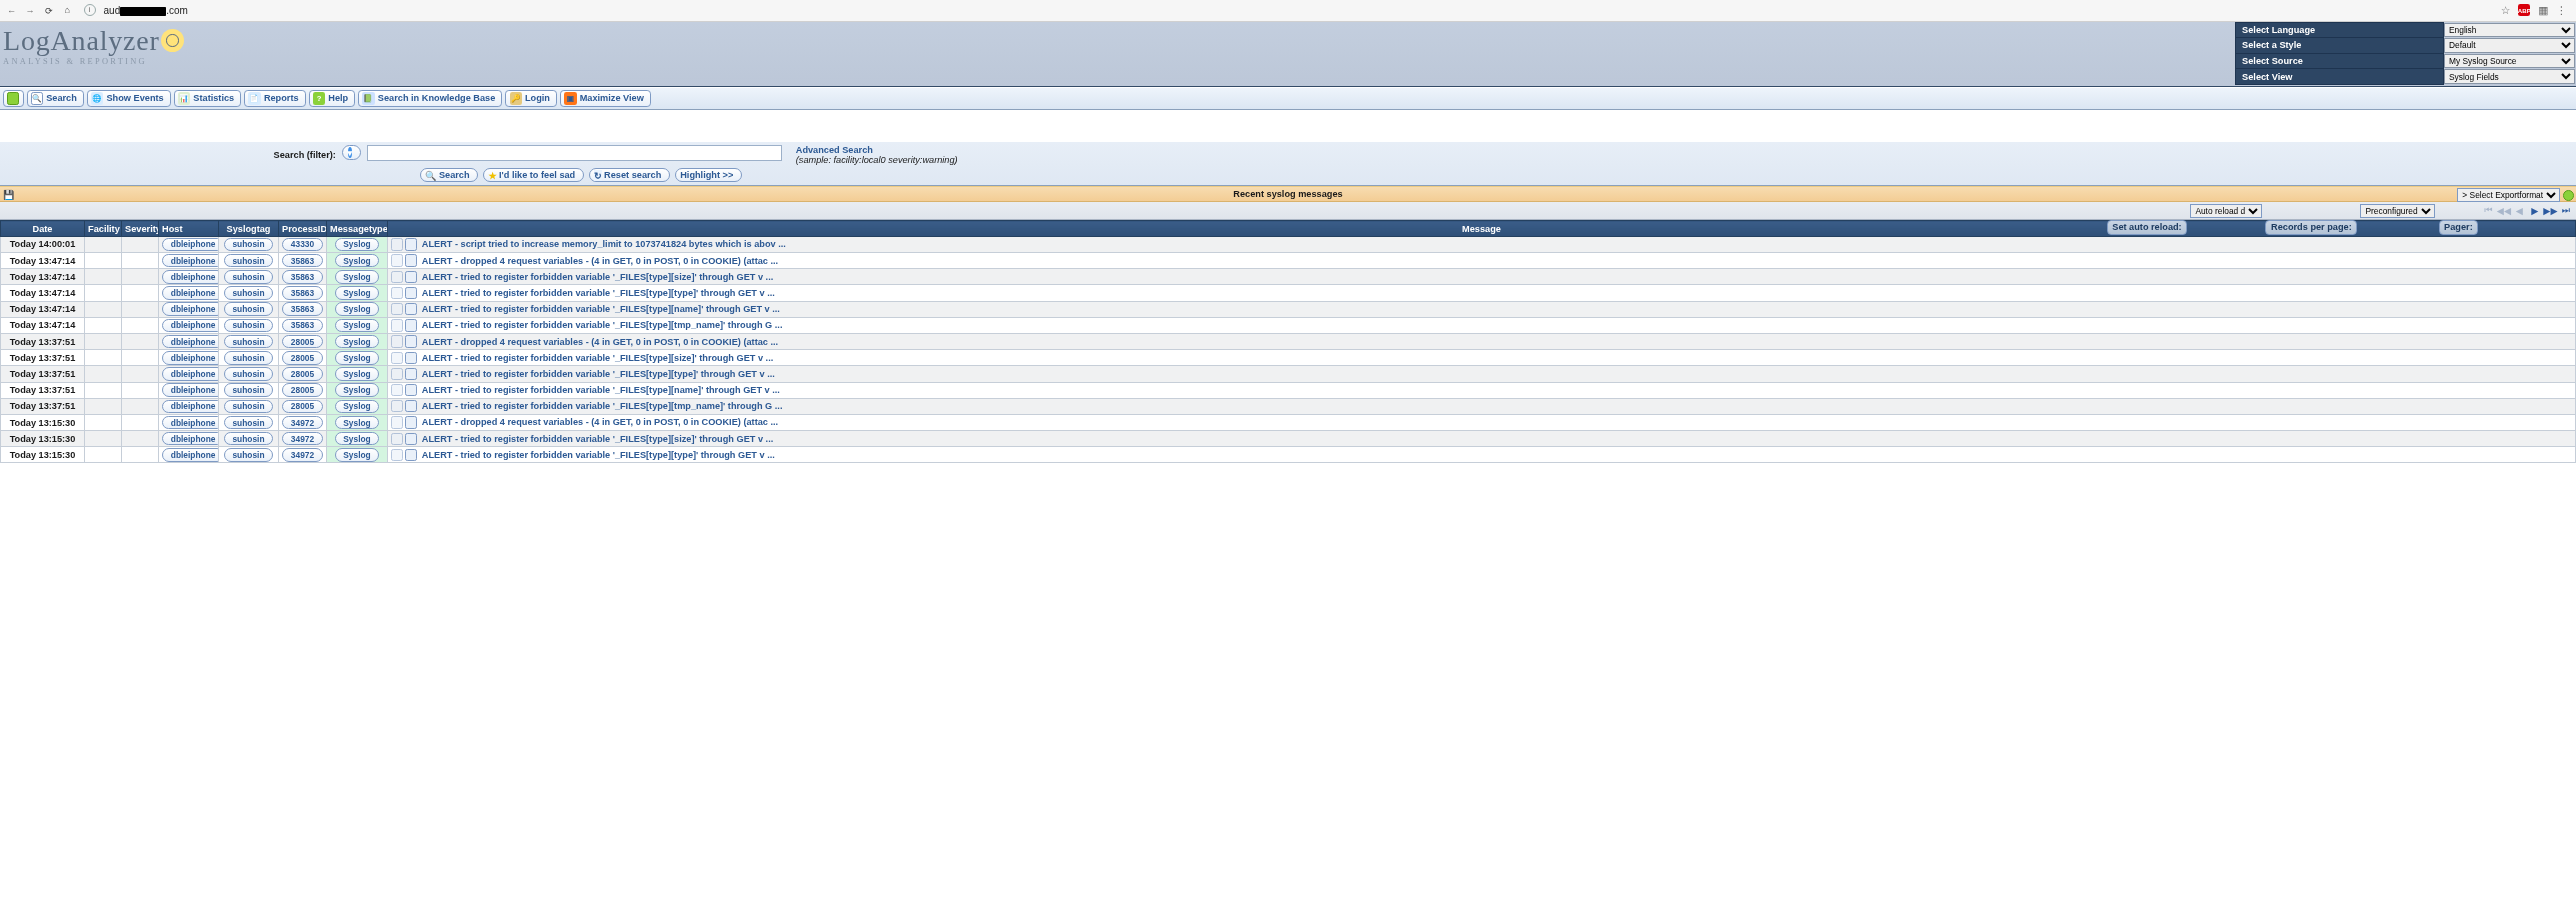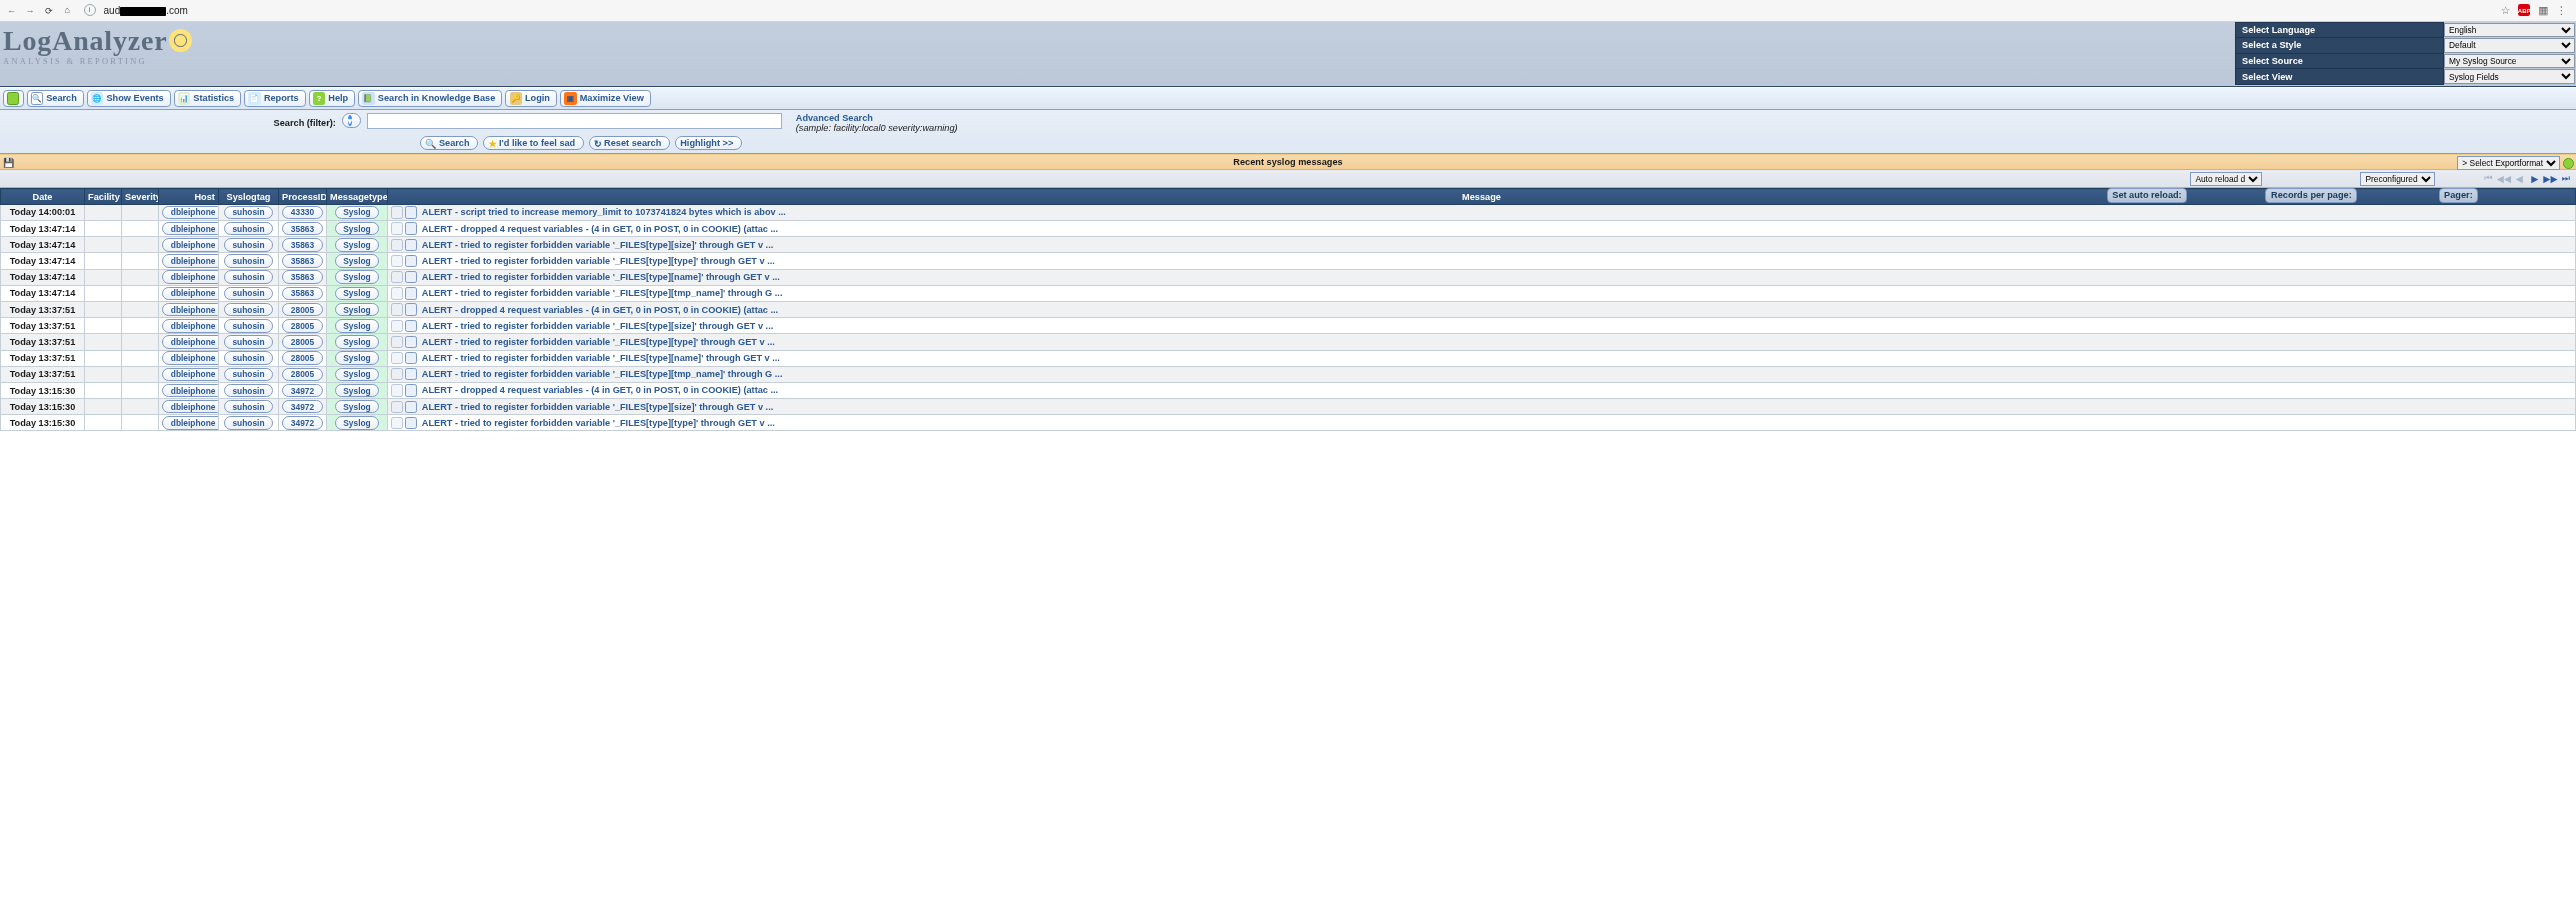--- a/index.html
+++ b/index.html
@@ -12,21 +12,21 @@
 .addr-info { width:12.3px; height:12.3px; border:0.8px solid #9aa; border-radius:50%; font-size:7.7px; line-height:10.8px; text-align:center; color:#6b6b6b; margin-left:4.6px; }
 .addr-text { margin-left:3.1px; font-size:10px; color:#222; }
 .addr-text .obscured { background:#000; color:transparent; display:inline-block; width:46px; height:9.2px; vertical-align:middle; border-radius:0.8px; }
 .browser-right { margin-left:auto; display:flex; align-items:center; gap:7.7px; padding-right:4.6px; }
 .star-ico,.menu-ico,.pic-ico { color:#6b6b6b; font-size:10.8px; }
 .abp { width:12.3px;height:12.3px;border-radius:2.3px;background:#d8000c;color:#fff;font-size:6.1px;font-weight:bold;display:flex;align-items:center;justify-content:center;}
 
 
 .banner { background: linear-gradient(#c3cede,#bcc7d8); border-bottom:1.5px solid #334a66; display:flex; align-items:flex-start; height:65px; }
 .logo { padding:3.1px 0 0 3.1px; font-family: Georgia, 'Times New Roman', serif; color:#5c6d80; }
-.logo .word { font-size:28px; letter-spacing:0.8px; font-weight:bold; display:flex; align-items:center; }
+.logo .word { font-size:28px; letter-spacing:0.8px; font-weight:normal; display:flex; align-items:center; }
 .logo .tag { font-size:8.4px; letter-spacing:2.3px; color:#8b99aa; }
 .logo-target { width:23px;height:23px;border-radius:50%;background:#ffe37a;display:inline-flex;align-items:center;justify-content:center;margin-left:1.5px;}
 .logo-target span{width:12.3px;height:12.3px;border-radius:50%;border:1.5px solid #5c6d80;display:block;}
 .selector-table { margin-left:auto; border-collapse:collapse; }
 .selector-table td { padding:0; }
 .selector-table td.label { background:#2d4664; color:#fff; font-weight:bold; font-size:9.2px; padding:2.3px 6.1px; width:208px; border:0.8px solid #1e3450; }
 .selector-table select { width:131px; height:14.6px; font-size:8.4px; border:0.8px solid #8895a6; }
 
 
 .toolbar { background:linear-gradient(#eef4fb,#dbe6f3); border-top:0.8px solid #fff; border-bottom:0.8px solid #8aa0bb; padding:2.3px 3.1px; display:flex; gap:3.1px; align-items:center;}
@@ -40,21 +40,21 @@
 .ic-help{background:#8bd13a;color:#fff;border-radius:50%;}
 .ic-kb{background:#cde1ff;}
 .ic-login{background:#e5c97e;}
 .ic-max{background:#ff7518;}
 .ic-reset{background:#eaf3fe;}
 .ic-feel{color:#f0c000;}
 .ic-down{background:#3f90e8;color:#fff;border-radius:50%;}
 .tool-btn.icon-only{padding:1.5px 3.1px;}
 
 
-.search-panel { background:linear-gradient(#e7eef7,#dfe8f3); border-bottom:0.8px solid #8aa0bb; padding:3.1px 4.6px; }
+.search-panel { background:linear-gradient(#e7eef7,#dfe8f3); border-bottom:0.8px solid #8aa0bb; padding:3.1px 4.6px;margin-top:32px; }
 .search-row1 { display:flex; align-items:flex-start; gap:6.1px; }
 .search-label { font-weight:bold; font-size:9.2px; color:#1a1a1a; align-self:center; margin-left:269px;}
 .pill-sm { display:inline-flex; align-items:center; gap:2.3px; background:linear-gradient(#ffffff,#e9f0f9); border:0.8px solid #7e9ac4; border-radius:7.7px; padding:0.8px 7.7px 0.8px 4.6px; color:#2c5994; font-weight:bold; font-size:9.2px; cursor:pointer; }
 .filter-input { height:15.4px; border:0.8px solid #9cb0c9; width:415px; padding:0 3.1px; font-size:9.2px; }
 .search-row2{display:flex;gap:4.6px;margin-top:2.3px;margin-left:415px;}
 .hint-block{font-size:9.2px;margin-left:7.7px;}
 .hint-block a{color:#2c5994;font-weight:bold;text-decoration:none;}
 .hint-block .sample{font-style:italic;color:#1a1a1a;}
 
 
@@ -74,21 +74,21 @@
 
 
 table.log { width:100%; border-collapse:collapse; table-layout:fixed; }
 table.log th { background:linear-gradient(#3a5d88,#2e4f78); color:#fff; font-size:9.2px; font-weight:bold; padding:2.3px 3.1px; border:0.8px solid #24405f; white-space:nowrap; overflow:hidden; }
 table.log td { border:0.8px solid #c6ced8; padding:0.8px 3.1px; font-size:9.2px; white-space:nowrap; overflow:hidden; text-overflow:ellipsis; }
 table.log tbody tr:nth-child(odd){background:#f0f1f2;}
 table.log tbody tr:nth-child(even){background:#fff;}
 .col-date{width:84px;text-align:center;font-weight:bold;color:#1a1a1a;}
 .col-fac{width:37px;}
 .col-sev{width:37px;}
-.col-host{width:60px;text-align:right;}
+.col-host{width:60px;text-align:left;}
 .col-tag{width:60px;text-align:center;}
 .col-pid{width:48px;text-align:center;}
 .col-mtype{width:61px;text-align:center;}
 .col-msg{width:auto;margin-top:24px;}
 .col-mtype-cell{background:#d4f5e0;}
 .chip { display:inline-block;background:linear-gradient(#ffffff,#e9f0f9);border:0.8px solid #7e9ac4;border-radius:7.7px;padding:0.8px 7.7px;color:#2c5994;font-weight:bold;font-size:8.4px;cursor:pointer;}
 .msg-cell{display:flex;align-items:center;gap:4.6px;}
 .msg-icons{display:flex;gap:1.5px;}
 .mini-ico{width:12.3px;height:12.3px;border:0.8px solid #7e9ac4;border-radius:2.3px;background:#e9f0f9;display:inline-block;cursor:pointer;}
 .mini-ico.dim{opacity:.55;}

